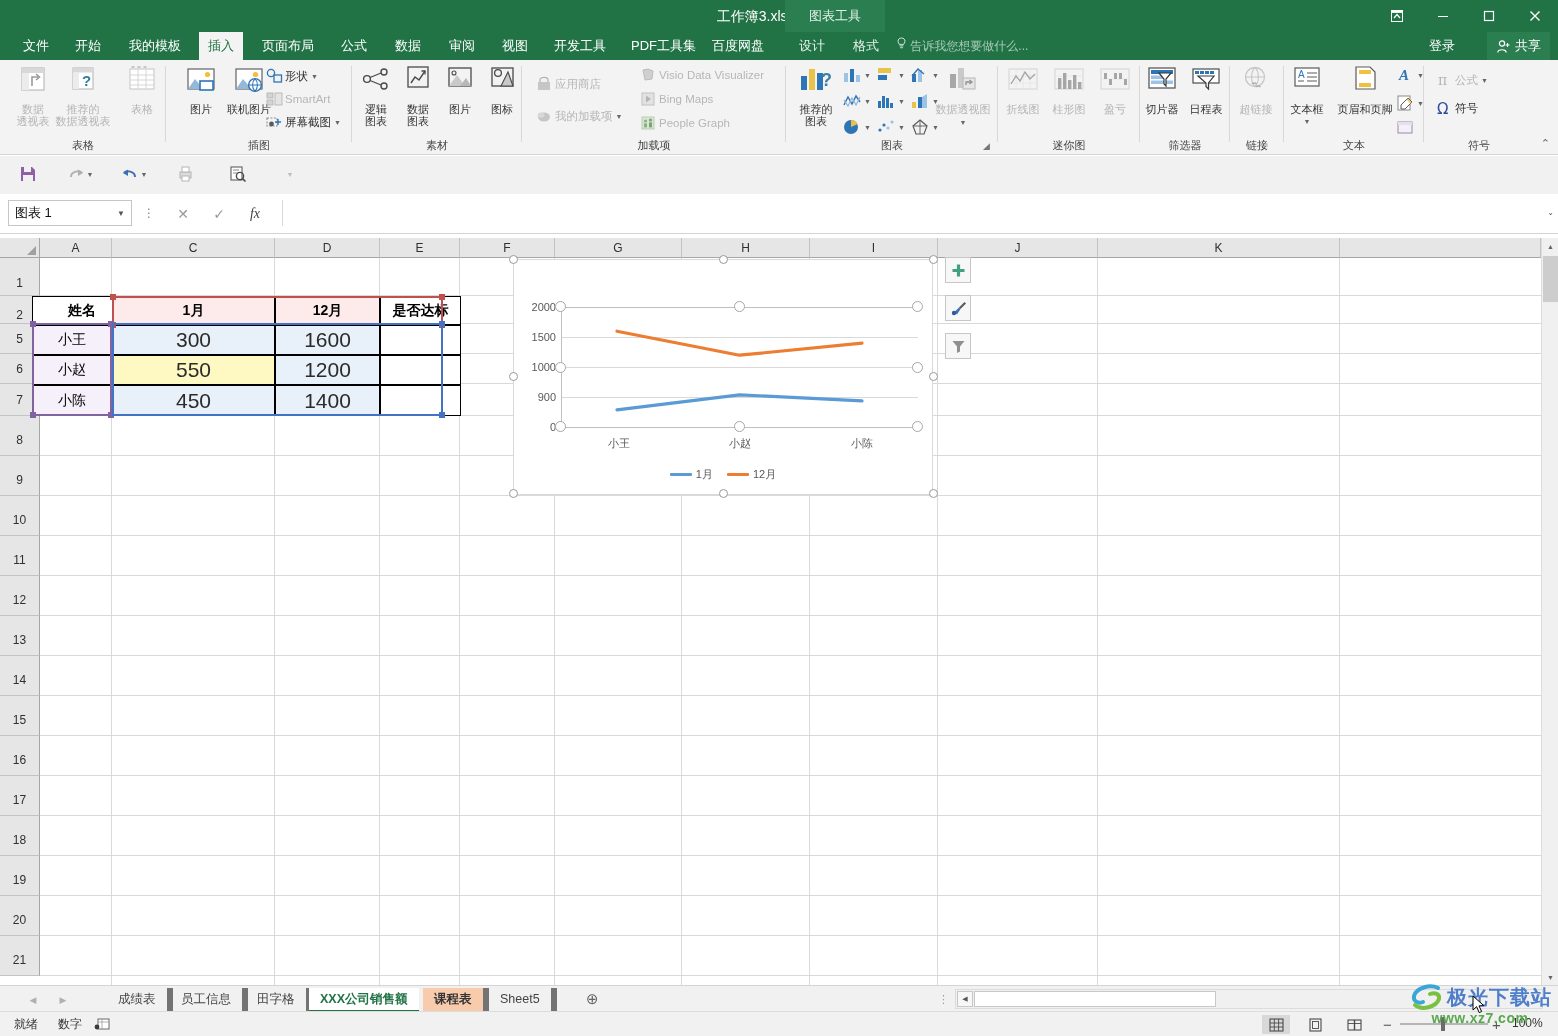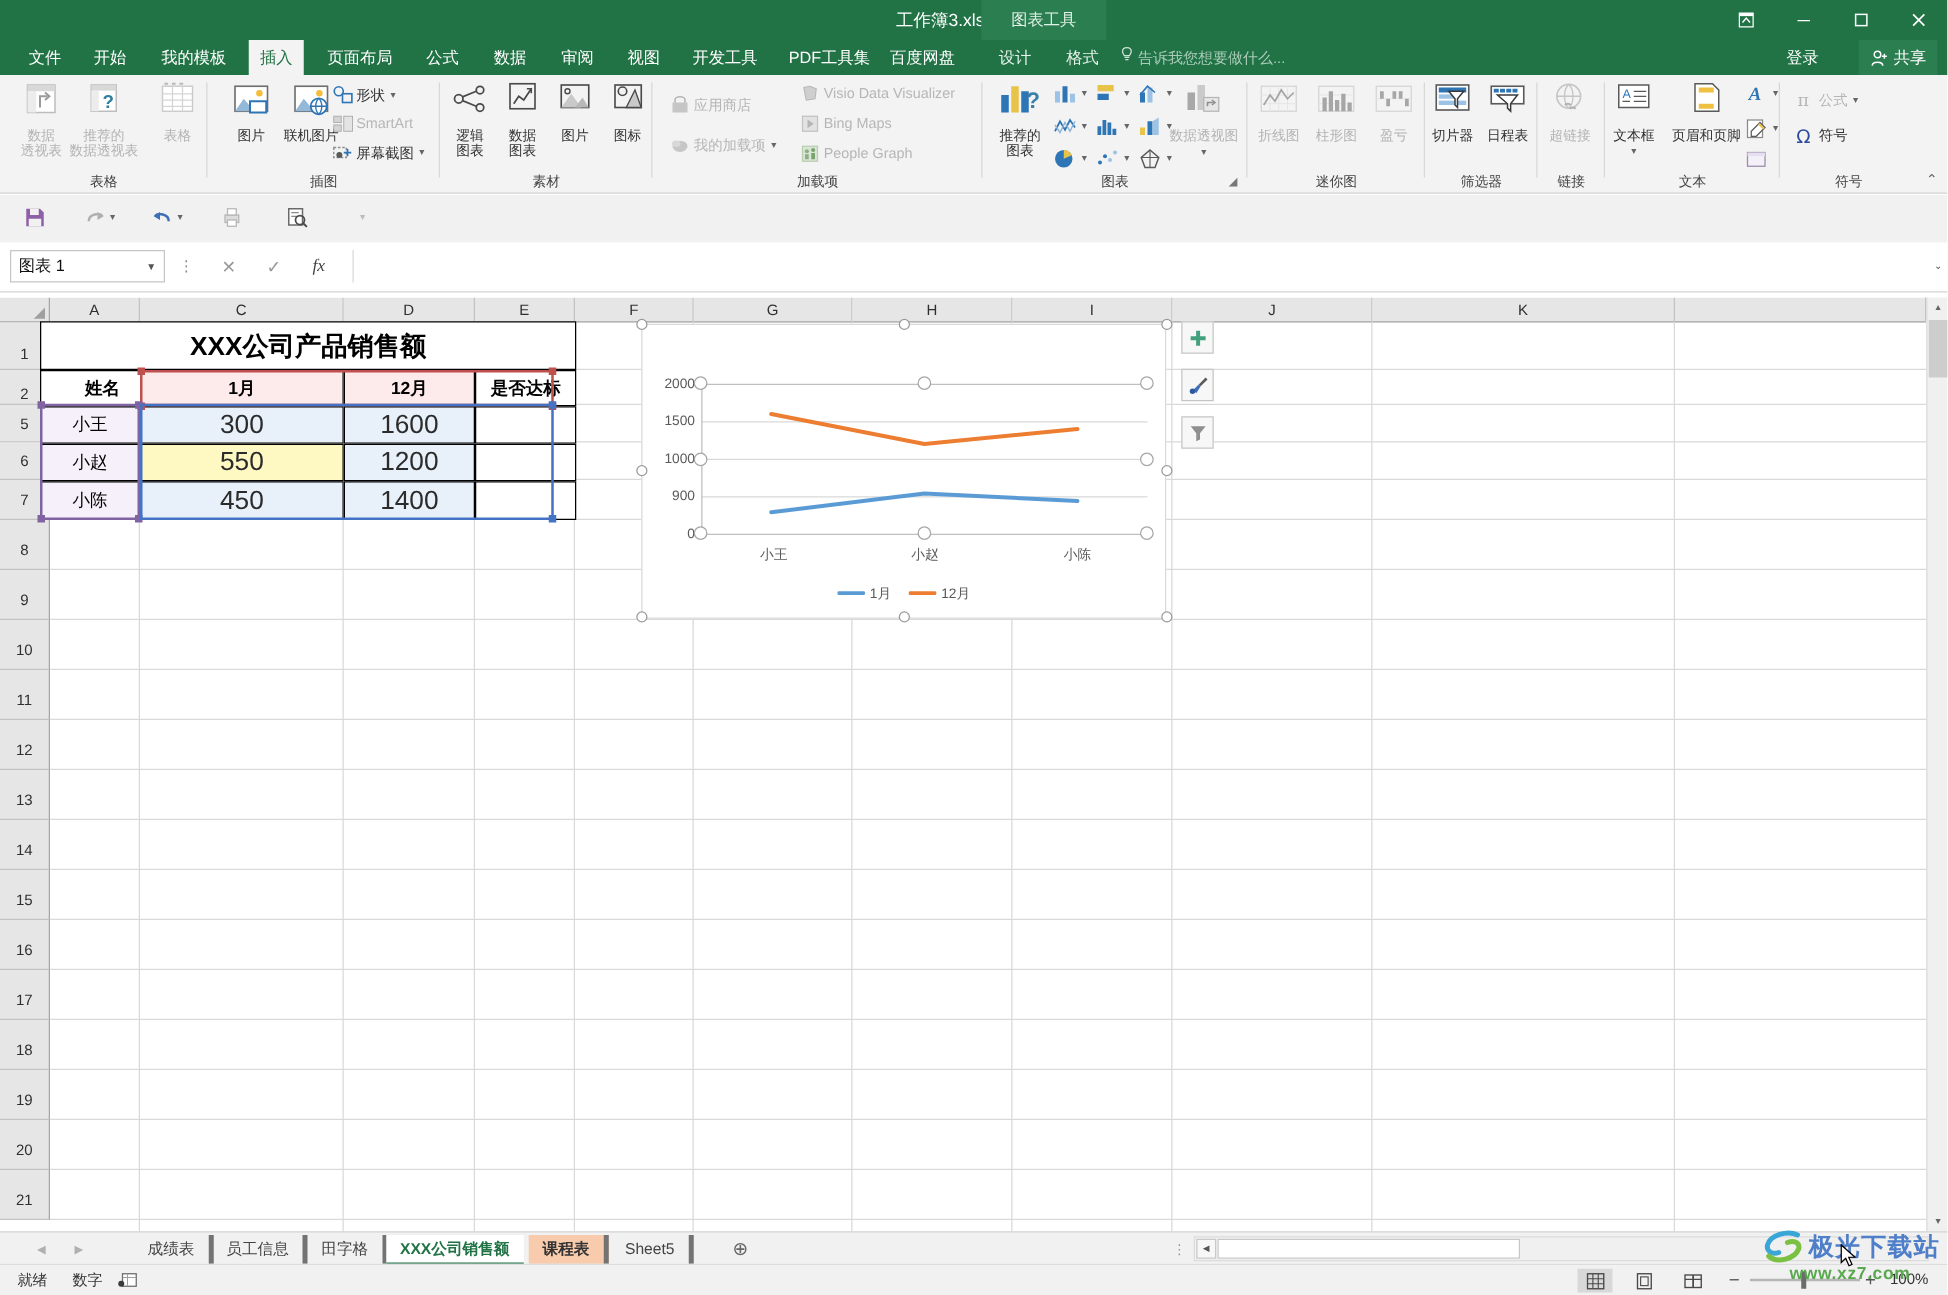--- a/index.html
+++ b/index.html
@@ -212,21 +212,21 @@
 
   
   .sheetbar {
     position: absolute; bottom: 25px; left: 0; width: 1558px; height: 26px;
     background: #f1f1f1; border-top: 1px solid #d4d4d4;
   }
   .nav-arrow { position:absolute; top:5px; width:22px; height:17px; display:flex; align-items:center; justify-content:center; font-size:9px; color:#b0b0b0; }
   .stab {
     position: absolute; top: 2px; height: 24px; line-height: 23px;
     font-size: 12.5px; padding: 0 11px; color: #444; white-space: nowrap;
-    border-right: 4px solid #737373;
+    border-right: 6px solid #737373;
   }
   .stab.active { background:#fff; color:#217346; font-weight:bold; border-bottom: 2px solid #217346; border-right:none; }
   .stab.orange { background:#f8cbad; color:#333; font-weight: bold; }
   .addsheet { position:absolute; top:4px; font-size:15px; color:#666; }
 
   
   .statusbar {
     position: absolute; bottom: 0; left: 0; width: 1558px; height: 25px;
     background: #f1f1f1; border-top: 1px solid #dcdcdc; font-size: 12px; color: #333;
   }
@@ -902,21 +902,20 @@
       <div class="hline" style="top:437px"></div>
       <div class="hline" style="top:477px"></div>
       <div class="hline" style="top:517px"></div>
       <div class="hline" style="top:557px"></div>
       <div class="hline" style="top:597px"></div>
       <div class="hline" style="top:637px"></div>
       <div class="hline" style="top:677px"></div>
       <div class="hline" style="top:717px"></div>
     </div>
 
-    <div class="dtcell dt-title" style="left:32px; top:19px; width:429px; height:39px; background:#fff">XXX公司产品销售额</div>
 
     <div class="dtcell dt-hdr" style="left:32px; top:58px; width:100px; height:29px; background:#fff">姓名</div>
     <div class="dtcell dt-hdr" style="left:112px; top:58px; width:163px; height:29px; background:#fdeaea">1月</div>
     <div class="dtcell dt-hdr" style="left:275px; top:58px; width:105px; height:29px; background:#fdeaea">12月</div>
     <div class="dtcell dt-hdr" style="left:380px; top:58px; width:81px; height:29px; background:#fff">是否达标</div>
 
     <div class="dtcell" style="left:32px; top:87px; width:80px; height:30px; background:#f5f0fa; font-size:14px">小王</div>
     <div class="dtcell dt-num" style="left:112px; top:87px; width:163px; height:30px; background:#e8f0fa">300</div>
     <div class="dtcell dt-num" style="left:275px; top:87px; width:105px; height:30px; background:#e8f0fa">1600</div>
     <div class="dtcell" style="left:380px; top:87px; width:81px; height:30px; background:#fff"></div>

